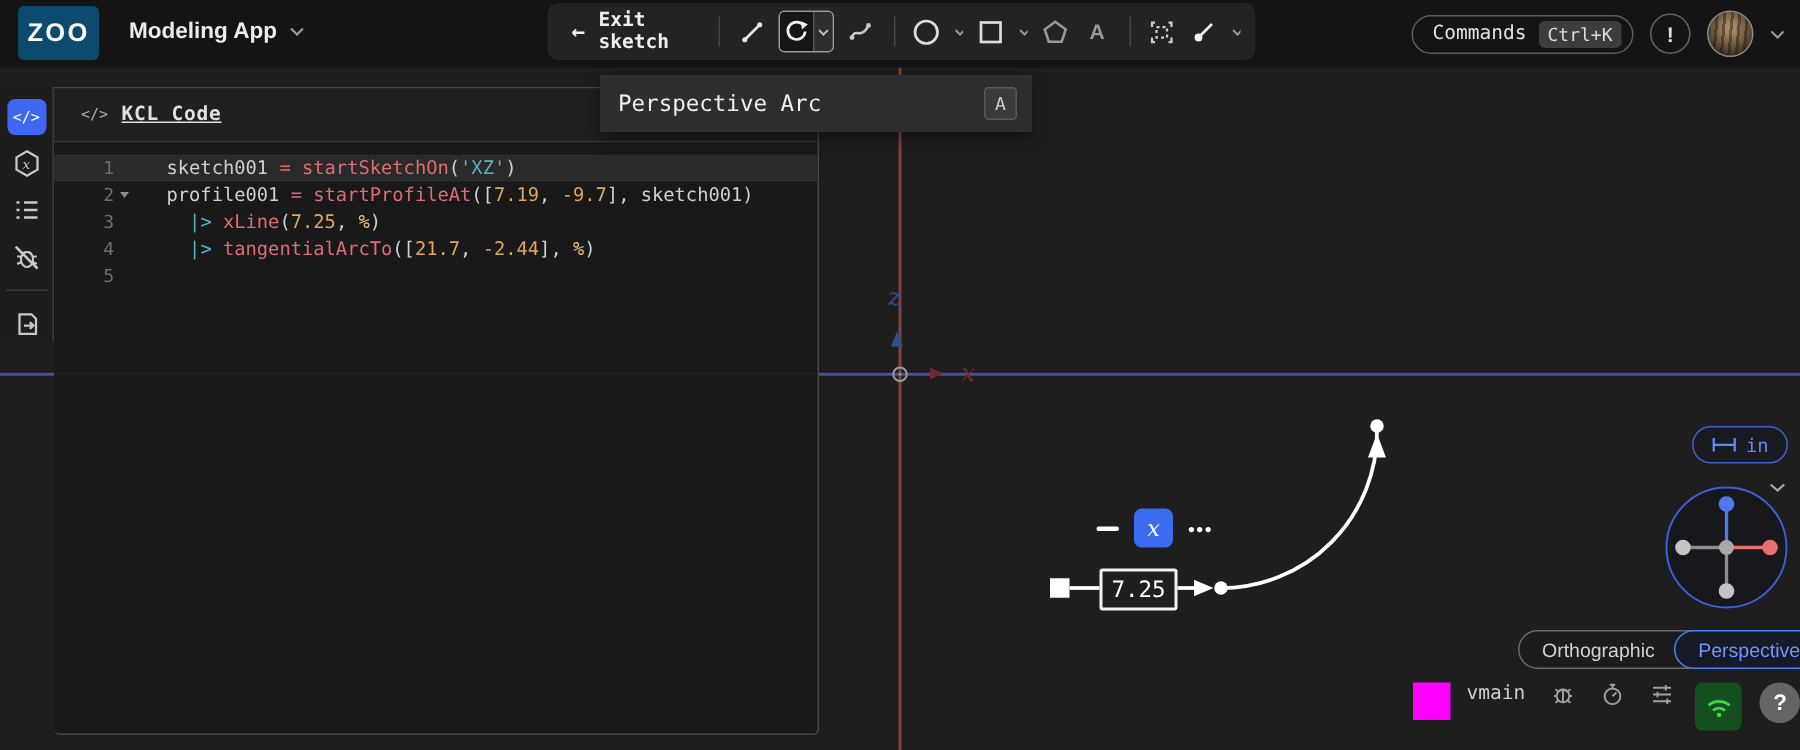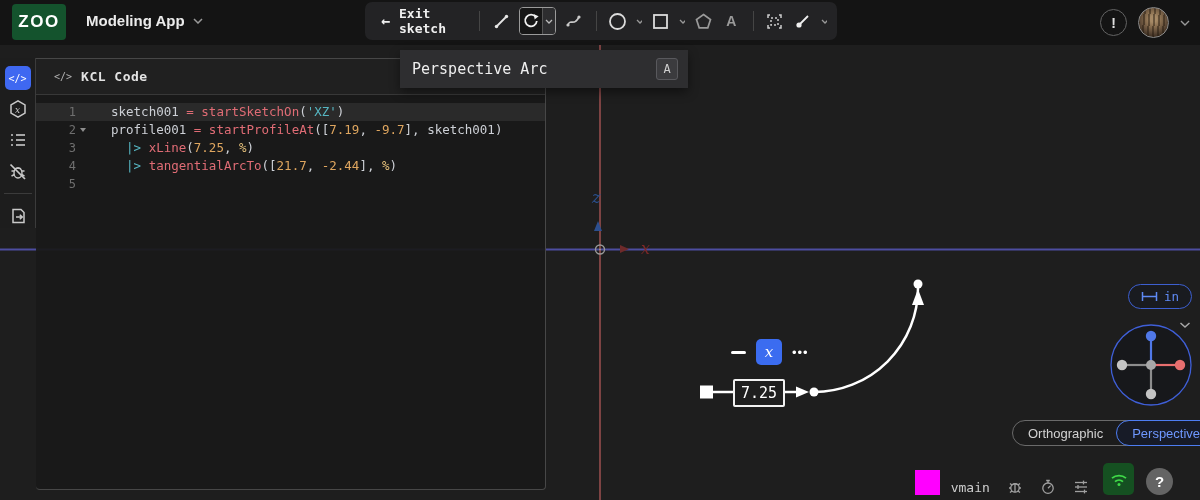--- a/index.html
+++ b/index.html
@@ -55,21 +55,21 @@
   #rail { position:absolute; left:0; top:58px; width:36px; height:170px; background:rgba(29,29,29,0.96);
     border-right:1px solid #3b3b3b; z-index:5; display:flex; flex-direction:column; align-items:center; padding-top:8px; gap:7px; }
   .rail-btn { width:26px; height:24px; border-radius:5px; display:flex; align-items:center; justify-content:center; color:#c9c9c9; }
   .rail-btn.active { background:#3f68f1; color:#fff; }
   .rail-sep { width:28px; height:1px; background:#3b3b3b; margin:3px 0; }
   #code-pane { position:absolute; left:36px; top:58px; width:510px; height:432px; background:rgba(26,26,26,0.94);
     border:1px solid #474747; border-left:none; border-radius:0 4px 4px 4px; z-index:4; }
   #code-header { height:36px; background:rgba(33,33,33,0.97); border-bottom:1px solid #383838;
     display:flex; align-items:center; gap:9px; padding-left:18px; border-radius:0 4px 0 0; }
   #code-header .mini-code { color:#b3b3b3; font-size:10px; }
-  #code-title { color:#e2e2e2; font-size:13px; font-weight:bold; letter-spacing:0.5px; }
+  #code-title { color:#e2e2e2; font-size:13px; font-weight:bold; letter-spacing:0.5px;text-decoration:underline; }
   #code-lines { padding-top:8px; font-size:12.5px; }
   .code-row { display:flex; height:18px; line-height:18px; white-space:pre; }
   .code-row.active { background:#2a2a2a; }
   .ln { width:40px; text-align:right; color:#6f6f6f; font-size:12px; flex:0 0 40px; }
   .fold { width:14px; flex:0 0 14px; position:relative; }
   .code-row.has-fold .fold::after { content:""; position:absolute; left:4px; top:7px;
     border-left:3.5px solid transparent; border-right:3.5px solid transparent; border-top:4.5px solid #8d8d8d; }
   .code-text { padding-left:1px;margin-left:20px; }
 
   
@@ -87,22 +87,22 @@
     color:#5f8af5; font-size:12.5px; background:rgba(18,22,38,0.35); }
   #gizmo-chevron { position:absolute; left:1179px; top:322px; z-index:6; }
   #gizmo { position:absolute; left:1108px; top:322px; z-index:6; }
   #projection-toggle { position:absolute; left:1012px; top:420px; height:26px; z-index:6; display:flex; align-items:center;
     border:1px solid #6a6a6a; border-radius:14px; background:rgba(28,28,28,0.65); }
   #proj-ortho { color:#d2d2d2; font-size:13px; padding:0 13px 0 15px; }
   #proj-persp { height:26px; margin:-1px -1px -1px 0; border:1.5px solid #4d7df2; border-radius:14px;
     color:#6f98ff; font-size:13px; display:flex; align-items:center; padding:0 15px; background:rgba(22,27,42,0.8); }
 
   
-  #status-row { position:absolute; left:903px; top:455px; width:270px; height:40px; z-index:6;
-    display:flex; align-items:flex-end; }
+  #status-row { position:absolute; left:930px; top:455px; width:270px; height:40px; z-index:6;
+    display:flex; align-items:flex-start; }
   #swatch { width:25px; height:25px; margin-left:12px; }
   #version { color:#cfcfcf; font-size:13px; margin-left:11px; }
   .status-ic { width:16px; height:16px; margin-left:17px; display:flex; align-items:center; justify-content:center; }
   #net-btn { width:32px; height:32px; background:#155021; border-radius:5px; margin-left:14px;
     display:flex; align-items:center; justify-content:center; }
   #help-btn { width:27px; height:27px; background:#646464; border-radius:50%; margin-left:12px;
     color:#fff; font-size:15px; font-weight:bold; display:flex; align-items:center; justify-content:center; }
 </style>
 </head>
 <body>
@@ -134,21 +134,21 @@
 
 <div id="seg-toolbar">
   <div id="seg-dash"></div>
   <div id="seg-x-btn">x</div>
   <div id="seg-dots">•••</div>
 </div>
 
 <div id="dim-box" class="mono">7.25</div>
 
 <div id="header">
-  <div id="logo" style="background: #14532d;">ZOO</div>
+  <div id="logo" style="background: #0c4a6e;">ZOO</div>
   <div id="project">
     <span>Modeling App</span>
     <svg class="chev" width="10" height="6">
         <polyline points="1,1 5,5 9,1" stroke="#999" stroke-width="1.5" fill="none"></polyline>
       </svg>
   </div>
 
   <div id="main-toolbar">
     <div id="exit-sketch">
       <span style="font-size:15px;">←</span>
@@ -228,20 +228,24 @@
         <line x1="5" y1="13" x2="14" y2="4" stroke="#f0f0f0" stroke-width="1.8"></line>
         <circle cx="5" cy="13" r="2.6" fill="#f0f0f0"></circle>
       </svg>
     </div>
     <svg class="chev" width="8" height="5">
         <polyline points="1,1 4,4 7,1" stroke="#999" stroke-width="1.3" fill="none"></polyline>
       </svg>
   </div>
 
   <div id="header-right">
+    <div id="commands-btn">
+      <span>Commands</span>
+      <span id="commands-kbd">Ctrl+K</span>
+    </div>
     <div id="notif">
       <span>!</span>
     </div>
     <div id="avatar"></div>
     <svg class="chev" width="10" height="6">
         <polyline points="1,1 5,5 9,1" stroke="#999" stroke-width="1.4" fill="none"></polyline>
       </svg>
   </div>
 </div>
 

